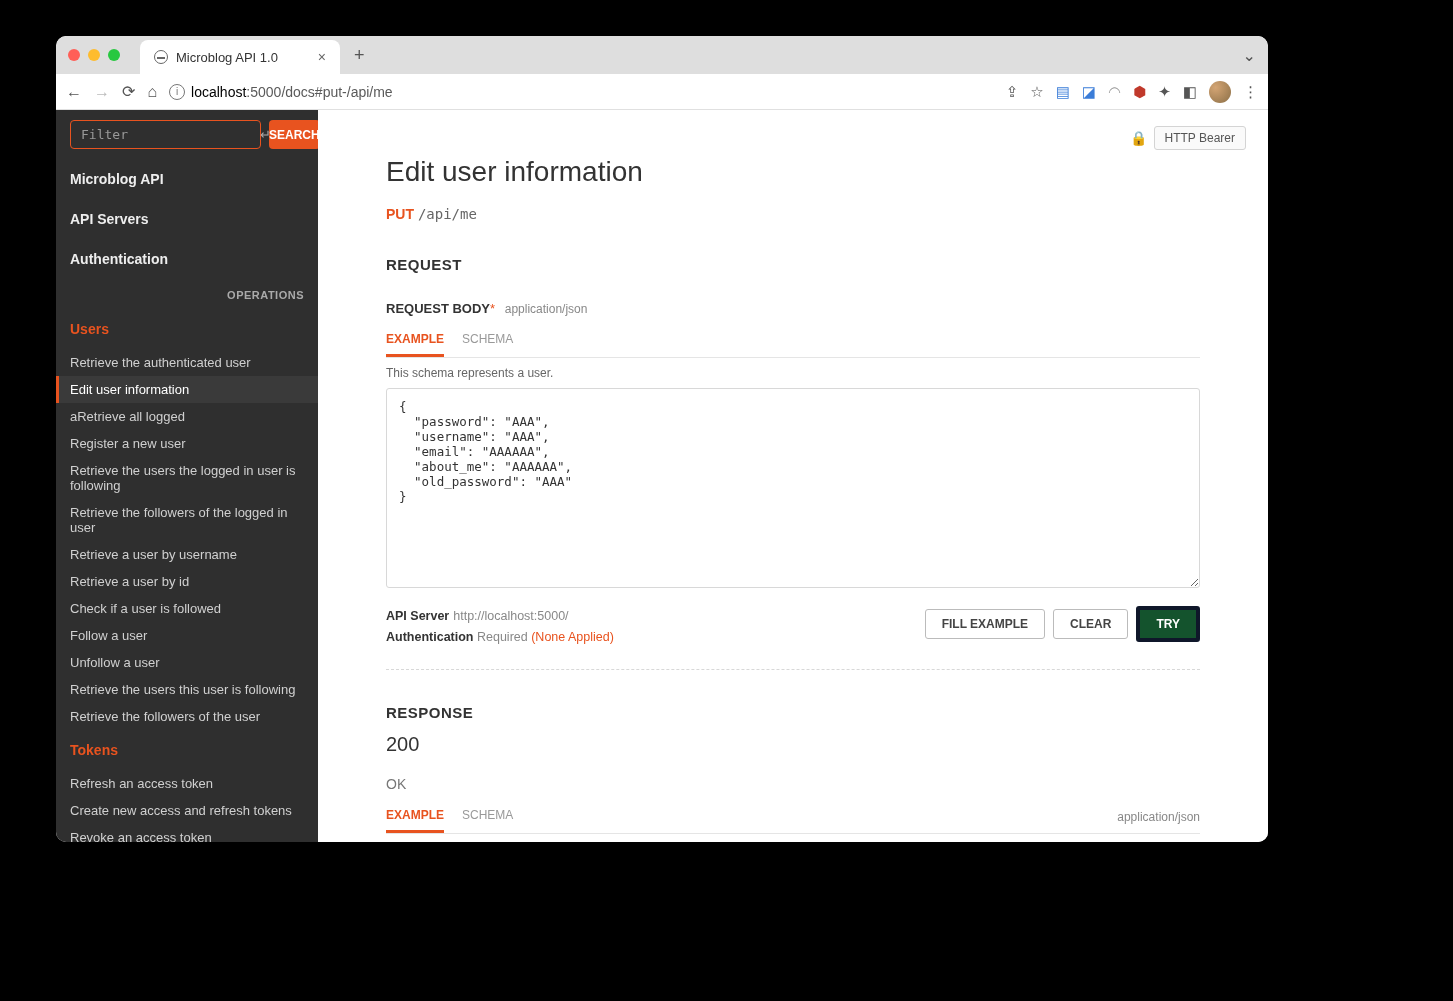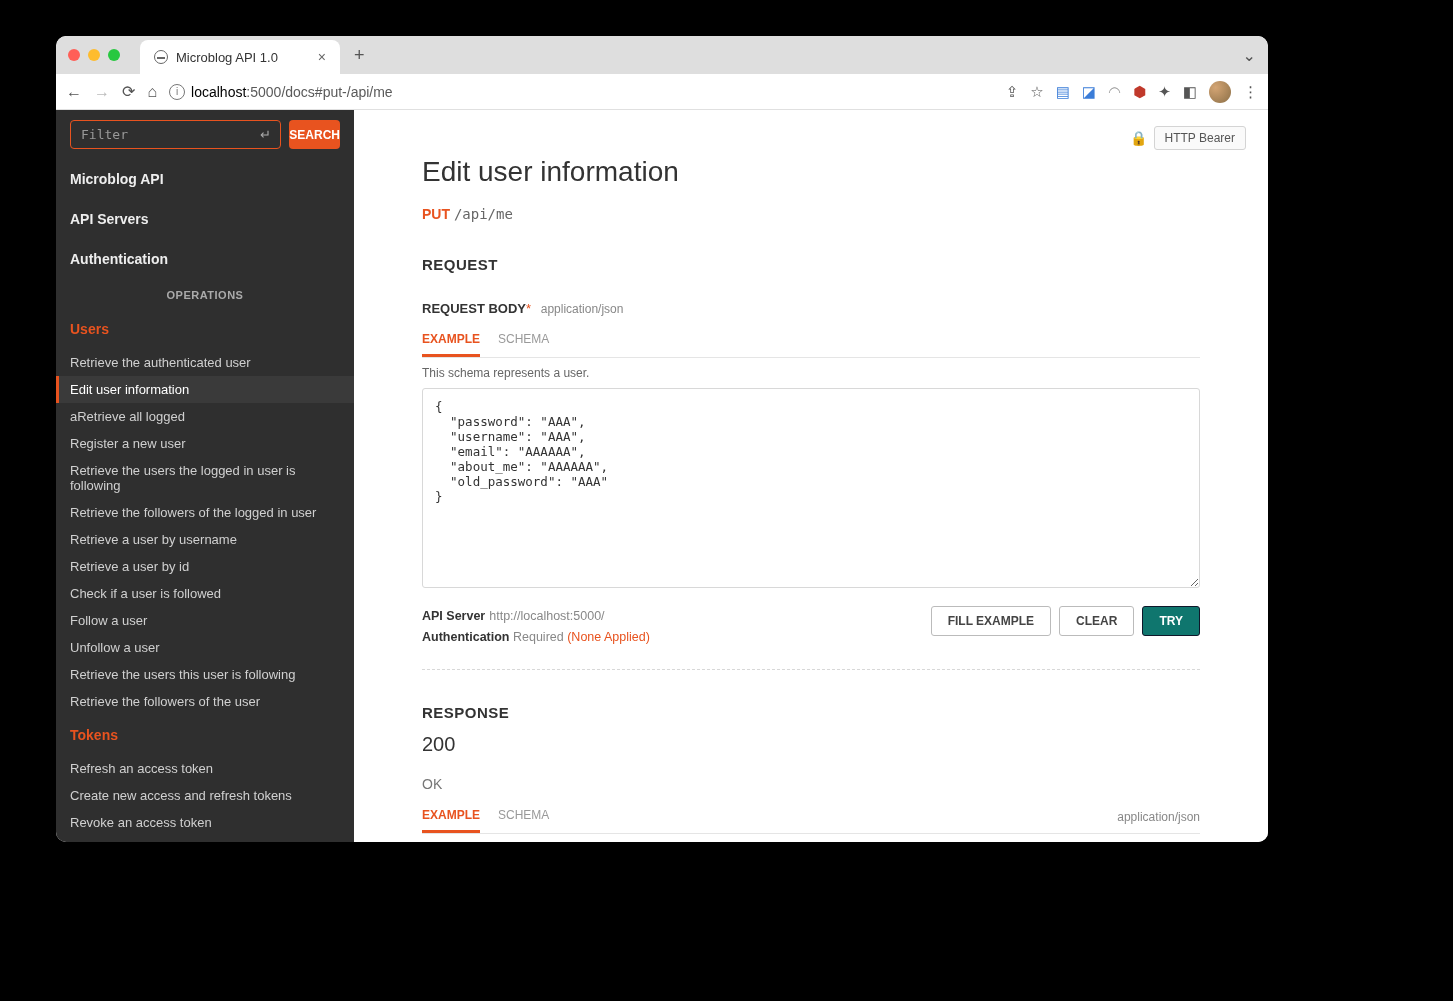--- a/index.html
+++ b/index.html
@@ -41,34 +41,34 @@
 .url-host b { color: #000; font-weight: 500; }
 .ext-icons { display: flex; gap: 12px; align-items: center; color: #555; }
 .ext-icons span { font-size: 15px; cursor:pointer; }
 .ext-blue { color:#3b7dd8; }
 .ext-red { color:#c0392b; }
 .avatar { width: 22px; height: 22px; border-radius: 50%; background: radial-gradient(circle at 30% 30%, #d4a574, #8b6f47); }
 
 
 .page { flex: 1; display: flex; overflow: hidden; }
 
-.sidebar { width: 298px; background: #2f2f2f; color: #d0d0d0; overflow-y: auto; position:relative; }
+.sidebar { width: 262px; background: #2f2f2f; color: #d0d0d0; overflow-y: auto; position:relative; }
 .sidebar::-webkit-scrollbar { width: 8px; }
 .sidebar::-webkit-scrollbar-track { background: #2f2f2f; }
 .sidebar::-webkit-scrollbar-thumb { background: #555; border-radius: 4px; }
 
 .search-row { display: flex; gap: 8px; padding: 10px 14px; }
 .search-input { flex: 1; background: transparent; border: 1.5px solid #e8531f; border-radius: 4px; padding: 6px 10px; color: #ddd; font-family: monospace; font-size: 13px; }
 .search-input::placeholder { color: #999; }
 .search-enter { position: absolute; left: 204px; top: 17px; color: #aaa; font-size: 13px; pointer-events: none; }
 .search-btn { background: #e8531f; color: #fff; border: none; border-radius: 4px; padding: 6px 0; font-weight: 600; font-size: 12px; cursor: pointer; }
 
 .side-item { padding: 12px 14px; font-size: 14px; cursor: pointer; color: #ddd; }
 .side-item.major { font-weight: 600; color: #eee; }
-.side-section-label { text-align: center; padding: 10px 14px 8px; font-size: 11px; color: #aaa; letter-spacing: 0.5px; font-weight: 600; }
+.side-section-label { text-align: right; padding: 10px 14px 8px; font-size: 11px; color: #aaa; letter-spacing: 0.5px; font-weight: 600; }
 .side-item.category { color: #e8531f; font-weight: 600; }
 .op-item { padding: 6px 14px; font-size: 13px; color: #d0d0d0; cursor: pointer; }
 .op-item.active { background: #3a3a3a; color: #fff; border-left: 3px solid #e8531f; padding-left: 11px; }
 
 .content { flex: 1; background: #fff; overflow-y: auto; position: relative; padding: 0 68px 40px; }
 .content::-webkit-scrollbar { width: 12px; }
 .content::-webkit-scrollbar-thumb { background: #ccc; border-radius: 6px; border: 3px solid #fff; }
 
 .auth-pill { position: absolute; right: 22px; top: 16px; display: flex; align-items: center; gap: 6px; }
 .auth-pill .lock { color: #888; font-size: 14px; }
@@ -96,21 +96,21 @@
 
 .server-row { display: flex; align-items: flex-start; justify-content: space-between; margin-top: 14px; padding-bottom: 20px; border-bottom: 1px dashed #d8d8d8; }
 .server-info { font-size: 12.5px; color: #333; line-height: 1.7; }
 .server-info .lbl { font-weight: 700; }
 .server-info .val { color: #888; margin-left: 4px; text-align: center; }
 .server-info .req { color: #888; }
 .server-info .none { color: #e8531f; }
 
 .btn-row { display: flex; gap: 8px; align-items: center; }
 .btn { border: 1px solid #bbb; background: #fff; color: #444; font-size: 12px; font-weight: 600; padding: 7px 16px; border-radius: 3px; cursor: pointer; }
-.btn.primary { background: #0f766e; color: #fff; border: 1px solid #0f172a; }
+.btn.primary { background: #14532d; color: #fff; border: 4px solid #0f172a; }
 
 .response-code { font-size: 20px; color: #333; margin-top: 12px; }
 .response-msg { color: #777; font-size: 14px; margin-top: 20px; }
 
 .resp-tabs-row { display: flex; justify-content: space-between; align-items: center; margin-top: 10px; border-bottom: 1px solid #e5e5e5; }
 .resp-tabs { display: flex; gap: 18px; font-size: 12px; }
 .resp-tabs span { padding: 6px 0 8px; color: #999; cursor: pointer; }
 .resp-tabs span.active { color: #e8531f; font-weight: 600; border-bottom: 3px solid #e8531f; }
 .resp-ct { font-size: 12px; color: #888; }
 </style>

